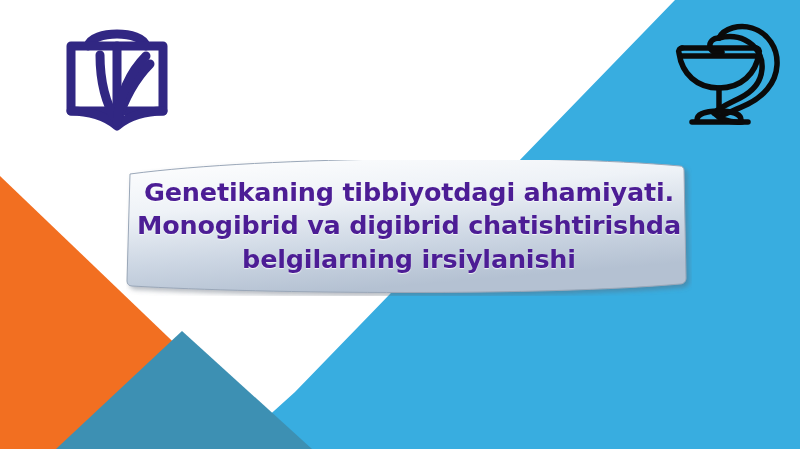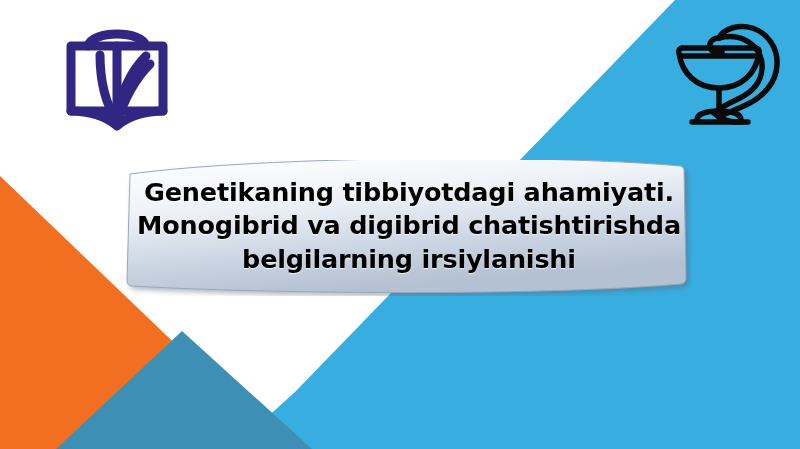--- a/index.html
+++ b/index.html
@@ -56,21 +56,21 @@
     width: 566px;
     height: 160px;
     display: flex;
     align-items: center;
     justify-content: center;
     text-align: center;
     font-family: "DejaVu Sans", sans-serif;
     font-weight: bold;
     font-size: 25.5px;
     line-height: 1.32;
-    color: #000000;
+    color: #4c1d95;
     letter-spacing: -0.2px;
     padding: 0 6px;
     box-sizing: border-box;
     text-shadow: 0 1px 1px rgba(255,255,255,0.75);
   }
 </style>
 </head>
 <body>
 
 <div id="slide">

